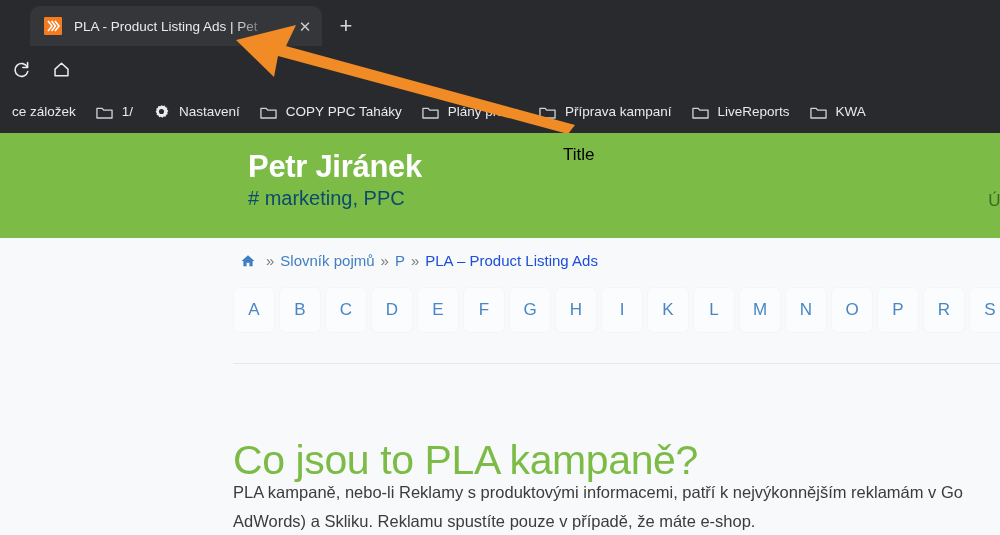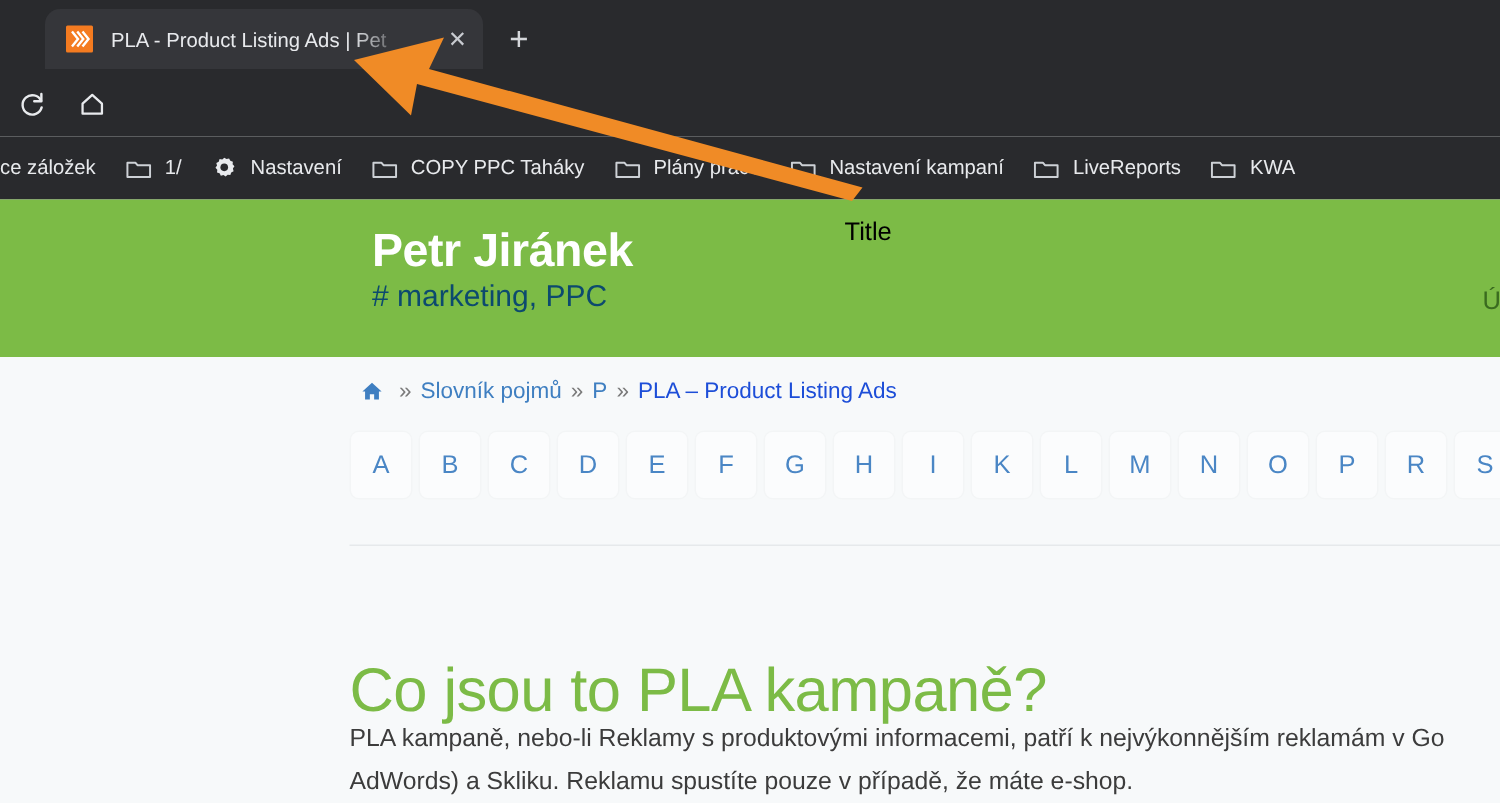--- a/index.html
+++ b/index.html
@@ -89,21 +89,21 @@
     display: flex; align-items: center;
     overflow: hidden;
   }
   .bm {
     display: flex; align-items: center;
     height: 26px; padding: 0 8px; margin-right: 4px;
     border-radius: 4px;
     color: #e8eaed; font-size: 13.5px;
     white-space: nowrap; flex: none;
   }
-  .bm:first-child { margin-left: 0; padding-left: 0; }
+  .bm:first-child { margin-left: 0; padding-left: 12px; }
   .bm .bm-icon { margin-right: 9px; display: flex; align-items: center; flex: none; }
   .bm .bm-label { line-height: 1; }
 
   
   .site-header {
     position: absolute; top: 133px; left: 0; width: 1000px; height: 105px;
     background: #7cbb46;
     padding-left: 28px;
   }
   .brand { position: absolute; left: 248px; top: 18px; }
@@ -267,21 +267,21 @@
         </svg>
       </span>
       <span class="bm-label">Plány práce</span>
     </div>
     <div class="bm">
       <span class="bm-icon">
         <svg width="17" height="15" viewBox="0 0 18 15" aria-hidden="true">
           <path d="M1 3.2 L6.6 3.2 L8.1 5 L17 5 L17 13.3 L1 13.3 Z" fill="none" stroke="#cdd1d6" stroke-width="1.4" stroke-linejoin="round"></path>
         </svg>
       </span>
-      <span class="bm-label">Nastavení kampaní</span>
+      <span class="bm-label">Příprava kampaní</span>
     </div>
     <div class="bm">
       <span class="bm-icon">
         <svg width="17" height="15" viewBox="0 0 18 15" aria-hidden="true">
           <path d="M1 3.2 L6.6 3.2 L8.1 5 L17 5 L17 13.3 L1 13.3 Z" fill="none" stroke="#cdd1d6" stroke-width="1.4" stroke-linejoin="round"></path>
         </svg>
       </span>
       <span class="bm-label">LiveReports</span>
     </div>
     <div class="bm">

